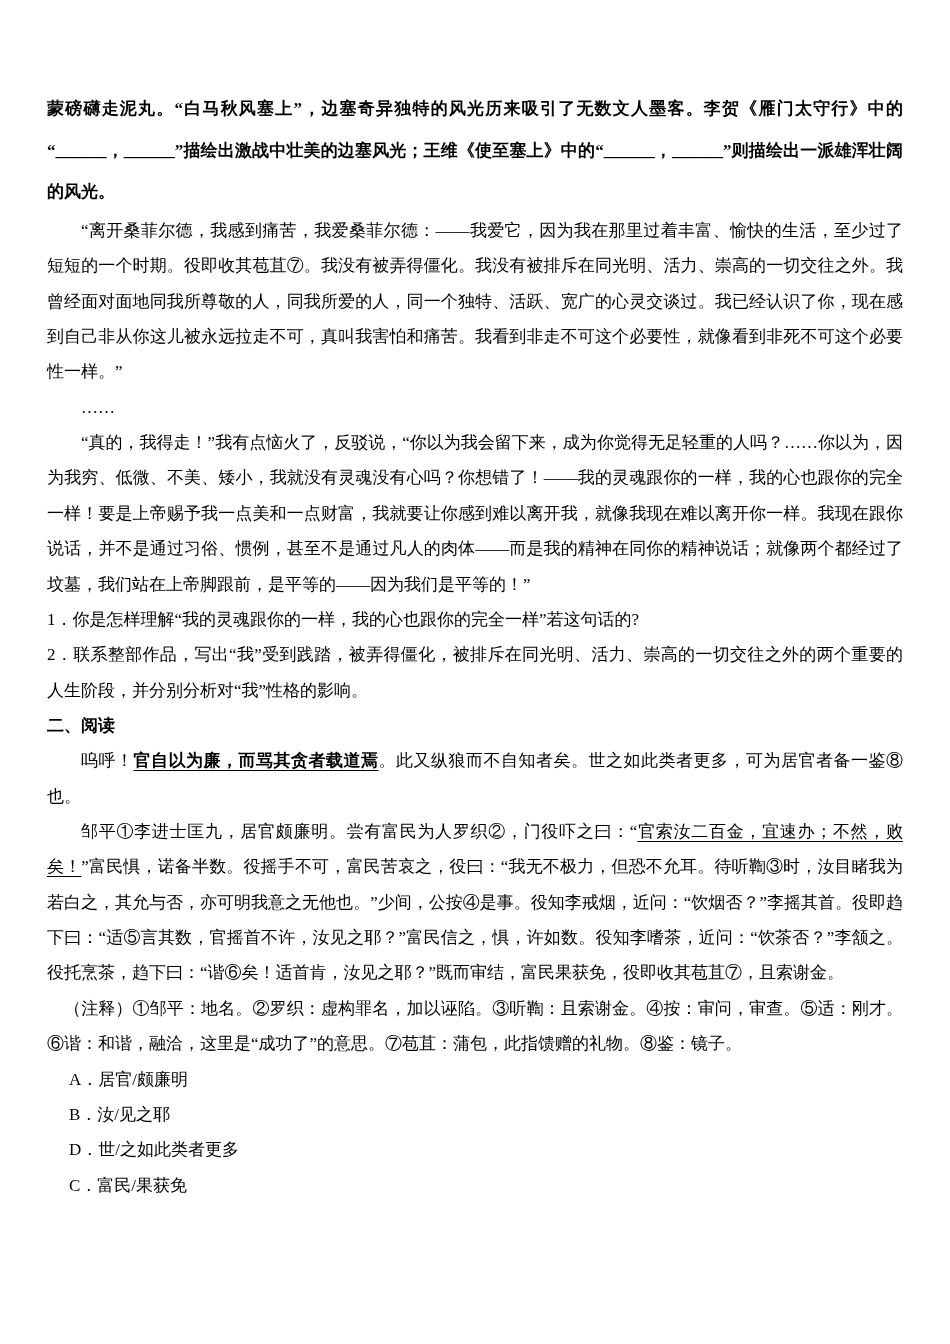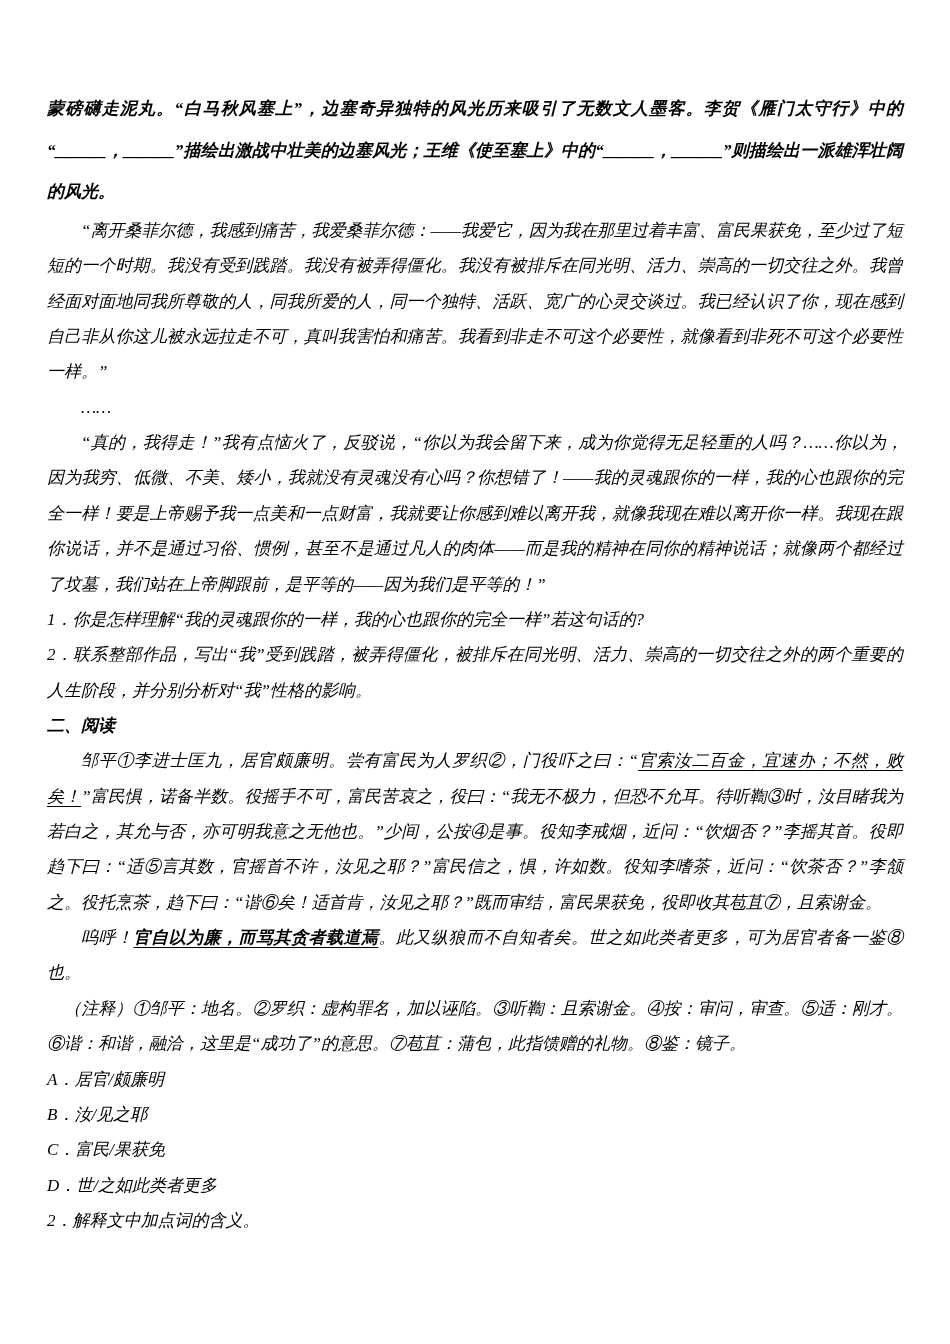--- a/index.html
+++ b/index.html
@@ -10,56 +10,55 @@
     color: #000000;
   }
   .page {
     width: 950px;
     min-height: 1344px;
     background: #ffffff;
     padding: 88px 47px 60px 47px;
     font-size: 17px;
     text-align: justify;
   }
-  p { line-height: 2.08; margin: 0; font-style: italic; }
+  p { line-height: 2.08; margin: 0; }
   .intro { line-height: 2.45; font-weight: bold; }
   .bold { font-weight: bold; }
   .indent { text-indent: 2em; }
   .indent-sm { text-indent: 1em; }
   .underline { text-decoration: underline; text-underline-offset: 4px; }
-  .option { line-height: 2.08; }
+  .option { line-height: 2.08; margin-left: 22px; }
 </style>
 </head>
 <body>
 
 <div class="page">
 
   <p class="intro">蒙磅礴走泥丸。“白马秋风塞上”，边塞奇异独特的风光历来吸引了无数文人墨客。李贺《雁门太守行》中的“______，______”描绘出激战中壮美的边塞风光；王维《使至塞上》中的“______，______”则描绘出一派雄浑壮阔的风光。</p>
 
 
-  <p class="indent">“离开桑菲尔德，我感到痛苦，我爱桑菲尔德：——我爱它，因为我在那里过着丰富、富民果获免，至少过了短短的一个时期。我没有受到践踏。我没有被弄得僵化。我没有被排斥在同光明、活力、崇高的一切交往之外。我曾经面对面地同我所尊敬的人，同我所爱的人，同一个独特、活跃、宽广的心灵交谈过。我已经认识了你，现在感到自己非从你这儿被永远拉走不可，真叫我害怕和痛苦。我看到非走不可这个必要性，就像看到非死不可这个必要性一样。”</p>
+  <p class="indent">“离开桑菲尔德，我感到痛苦，我爱桑菲尔德：——我爱它，因为我在那里过着丰富、愉快的生活，至少过了短短的一个时期。役即收其苞苴⑦。我没有被弄得僵化。我没有被排斥在同光明、活力、崇高的一切交往之外。我曾经面对面地同我所尊敬的人，同我所爱的人，同一个独特、活跃、宽广的心灵交谈过。我已经认识了你，现在感到自己非从你这儿被永远拉走不可，真叫我害怕和痛苦。我看到非走不可这个必要性，就像看到非死不可这个必要性一样。”</p>
 
   <p class="indent">……</p>
 
   <p class="indent">“真的，我得走！”我有点恼火了，反驳说，“你以为我会留下来，成为你觉得无足轻重的人吗？……你以为，因为我穷、低微、不美、矮小，我就没有灵魂没有心吗？你想错了！——我的灵魂跟你的一样，我的心也跟你的完全一样！要是上帝赐予我一点美和一点财富，我就要让你感到难以离开我，就像我现在难以离开你一样。我现在跟你说话，并不是通过习俗、惯例，甚至不是通过凡人的肉体——而是我的精神在同你的精神说话；就像两个都经过了坟墓，我们站在上帝脚跟前，是平等的——因为我们是平等的！”</p>
 
   <p>1．你是怎样理解“我的灵魂跟你的一样，我的心也跟你的完全一样”若这句话的?</p>
 
   <p>2．联系整部作品，写出“我”受到践踏，被弄得僵化，被排斥在同光明、活力、崇高的一切交往之外的两个重要的人生阶段，并分别分析对“我”性格的影响。</p>
 
   <p class="bold">二、阅读</p>
 
 
+  <p class="indent"><span>呜呼！</span><span class="underline bold">官自以为廉，而骂其贪者载道焉</span><span>。此又纵狼而不自知者矣。世之如此类者更多，可为居官者备一鉴⑧也。</span></p>
+
   <p class="indent"><span>邹平①李进士匡九，居官颇廉明。尝有富民为人罗织②，门役吓之曰：“</span><span class="underline">官索汝二百金，宜速办；不然，败矣！</span><span>”富民惧，诺备半数。役摇手不可，富民苦哀之，役曰：“我无不极力，但恐不允耳。待听鞫③时，汝目睹我为若白之，其允与否，亦可明我意之无他也。”少间，公按④是事。役知李戒烟，近问：“饮烟否？”李摇其首。役即趋下曰：“适⑤言其数，官摇首不许，汝见之耶？”富民信之，惧，许如数。役知李嗜茶，近问：“饮茶否？”李颔之。役托烹茶，趋下曰：“谐⑥矣！适首肯，汝见之耶？”既而审结，富民果获免，役即收其苞苴⑦，且索谢金。</span></p>
-
-  <p class="indent"><span>呜呼！</span><span class="underline bold">官自以为廉，而骂其贪者载道焉</span><span>。此又纵狼而不自知者矣。世之如此类者更多，可为居官者备一鉴⑧也。</span></p>
 
   <p class="indent-sm">（注释）①邹平：地名。②罗织：虚构罪名，加以诬陷。③听鞫：且索谢金。④按：审问，审查。⑤适：刚才。⑥谐：和谐，融洽，这里是“成功了”的意思。⑦苞苴：蒲包，此指馈赠的礼物。⑧鉴：镜子。</p>
 
 
   <p class="option">A．居官/颇廉明</p>
   <p class="option">B．汝/见之耶</p>
+  <p class="option">D．世/之如此类者更多</p>
   <p class="option">C．富民/果获免</p>
-  <p class="option">D．世/之如此类者更多</p>
 
-  <p>2．解释文中加点词的含义。</p>
 
 </div>
 
 </body></html>

